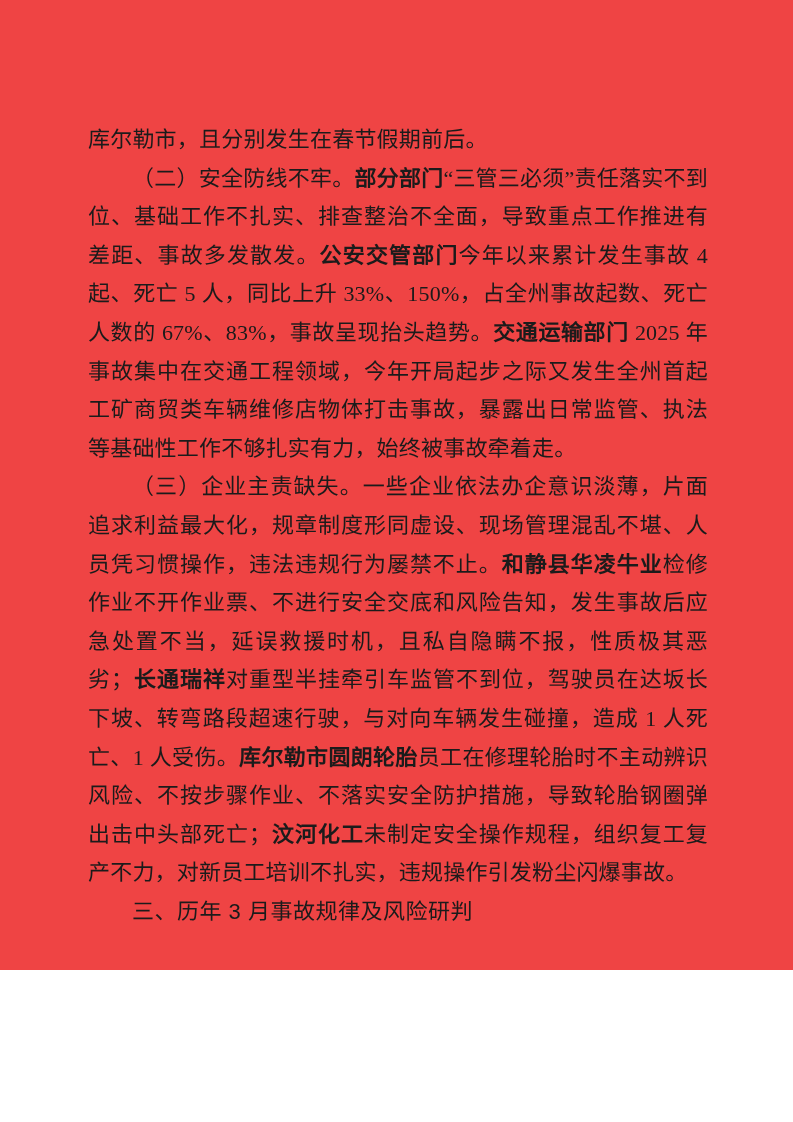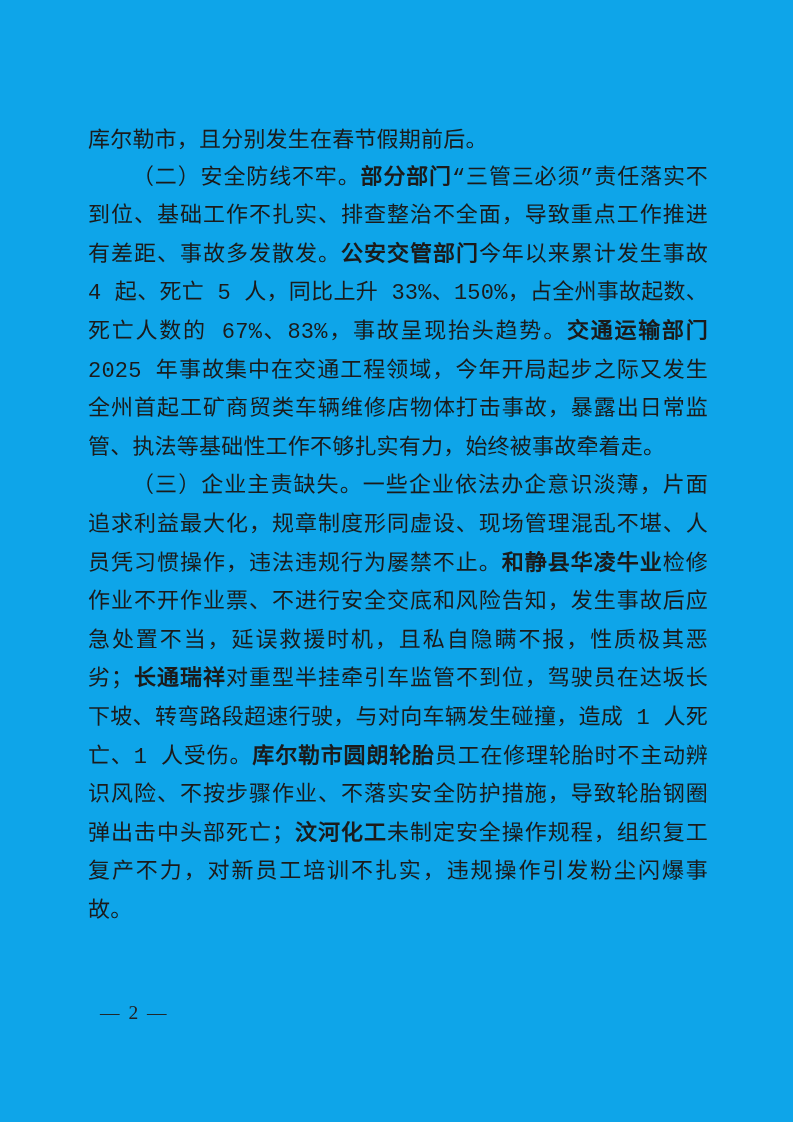--- a/index.html
+++ b/index.html
@@ -3,43 +3,42 @@
 <meta charset="utf-8">
 <style>
   html, body {
     margin: 0;
     padding: 0;
     background: #ffffff;
   }
   .page {
     position: relative;
     width: 793px;
-    height: 1122px;
-    background: #0ea5e9;
+    height: 970px;
+    background: #ef4444;
     overflow: hidden;
     font-family: "Liberation Serif", "DejaVu Serif", serif;
     color: #1b1b1b;
   }
   .content {
     position: absolute;
     left: 88px;
     top: 121px;
     width: 620px;
     font-size: 22px;
     line-height: 38.6px;
     text-align: justify;
     letter-spacing: 0.2px;
   }
   .para {
     margin: 0;
     padding: 0;
   }
   .para.indent {
     text-indent: 44px;
-    font-family: Liberation Mono, monospace;
   }
   .para.heading-hei {
     font-family: "Liberation Sans", "DejaVu Sans", sans-serif;
     font-weight: bold;
     letter-spacing: 0.5px;
   }
   .para.heading-kai {
     font-family: "Liberation Serif", "DejaVu Serif", serif;
   }
   .run-normal { font-weight: normal; }
@@ -56,15 +55,16 @@
   }
 </style>
 </head>
 <body>
 
 <div class="page">
   <main class="content" id="document-body">
       <p class="para body"><span class="run run-normal">库尔勒市，且分别发生在春节假期前后。</span></p>
       <p class="para body indent"><span class="run run-kai">（二）安全防线不牢。</span><span class="run run-bold">部分部门</span><span class="run run-normal">“三管三必须”责任落实不到位、基础工作不扎实、排查整治不全面，导致重点工作推进有差距、事故多发散发。</span><span class="run run-bold">公安交管部门</span><span class="run run-normal">今年以来累计发生事故 4 起、死亡 5 人，同比上升 33%、150%，占全州事故起数、死亡人数的 67%、83%，事故呈现抬头趋势。</span><span class="run run-bold">交通运输部门</span><span class="run run-normal"> 2025 年事故集中在交通工程领域，今年开局起步之际又发生全州首起工矿商贸类车辆维修店物体打击事故，暴露出日常监管、执法等基础性工作不够扎实有力，始终被事故牵着走。</span></p>
       <p class="para body indent"><span class="run run-kai">（三）企业主责缺失。</span><span class="run run-normal">一些企业依法办企意识淡薄，片面追求利益最大化，规章制度形同虚设、现场管理混乱不堪、人员凭习惯操作，违法违规行为屡禁不止。</span><span class="run run-bold">和静县华凌牛业</span><span class="run run-normal">检修作业不开作业票、不进行安全交底和风险告知，发生事故后应急处置不当，延误救援时机，且私自隐瞒不报，性质极其恶劣；</span><span class="run run-bold">长通瑞祥</span><span class="run run-normal">对重型半挂牵引车监管不到位，驾驶员在达坂长下坡、转弯路段超速行驶，与对向车辆发生碰撞，造成 1 人死亡、1 人受伤。</span><span class="run run-bold">库尔勒市圆朗轮胎</span><span class="run run-normal">员工在修理轮胎时不主动辨识风险、不按步骤作业、不落实安全防护措施，导致轮胎钢圈弹出击中头部死亡；</span><span class="run run-bold">汶河化工</span><span class="run run-normal">未制定安全操作规程，组织复工复产不力，对新员工培训不扎实，违规操作引发粉尘闪爆事故。</span></p>
+      <p class="para heading-hei indent"><span class="run run-normal">三、历年 3 月事故规律及风险研判</span></p>
     </main>
   <div class="page-number">— 2 —</div>
 </div>
 
 </body></html>

